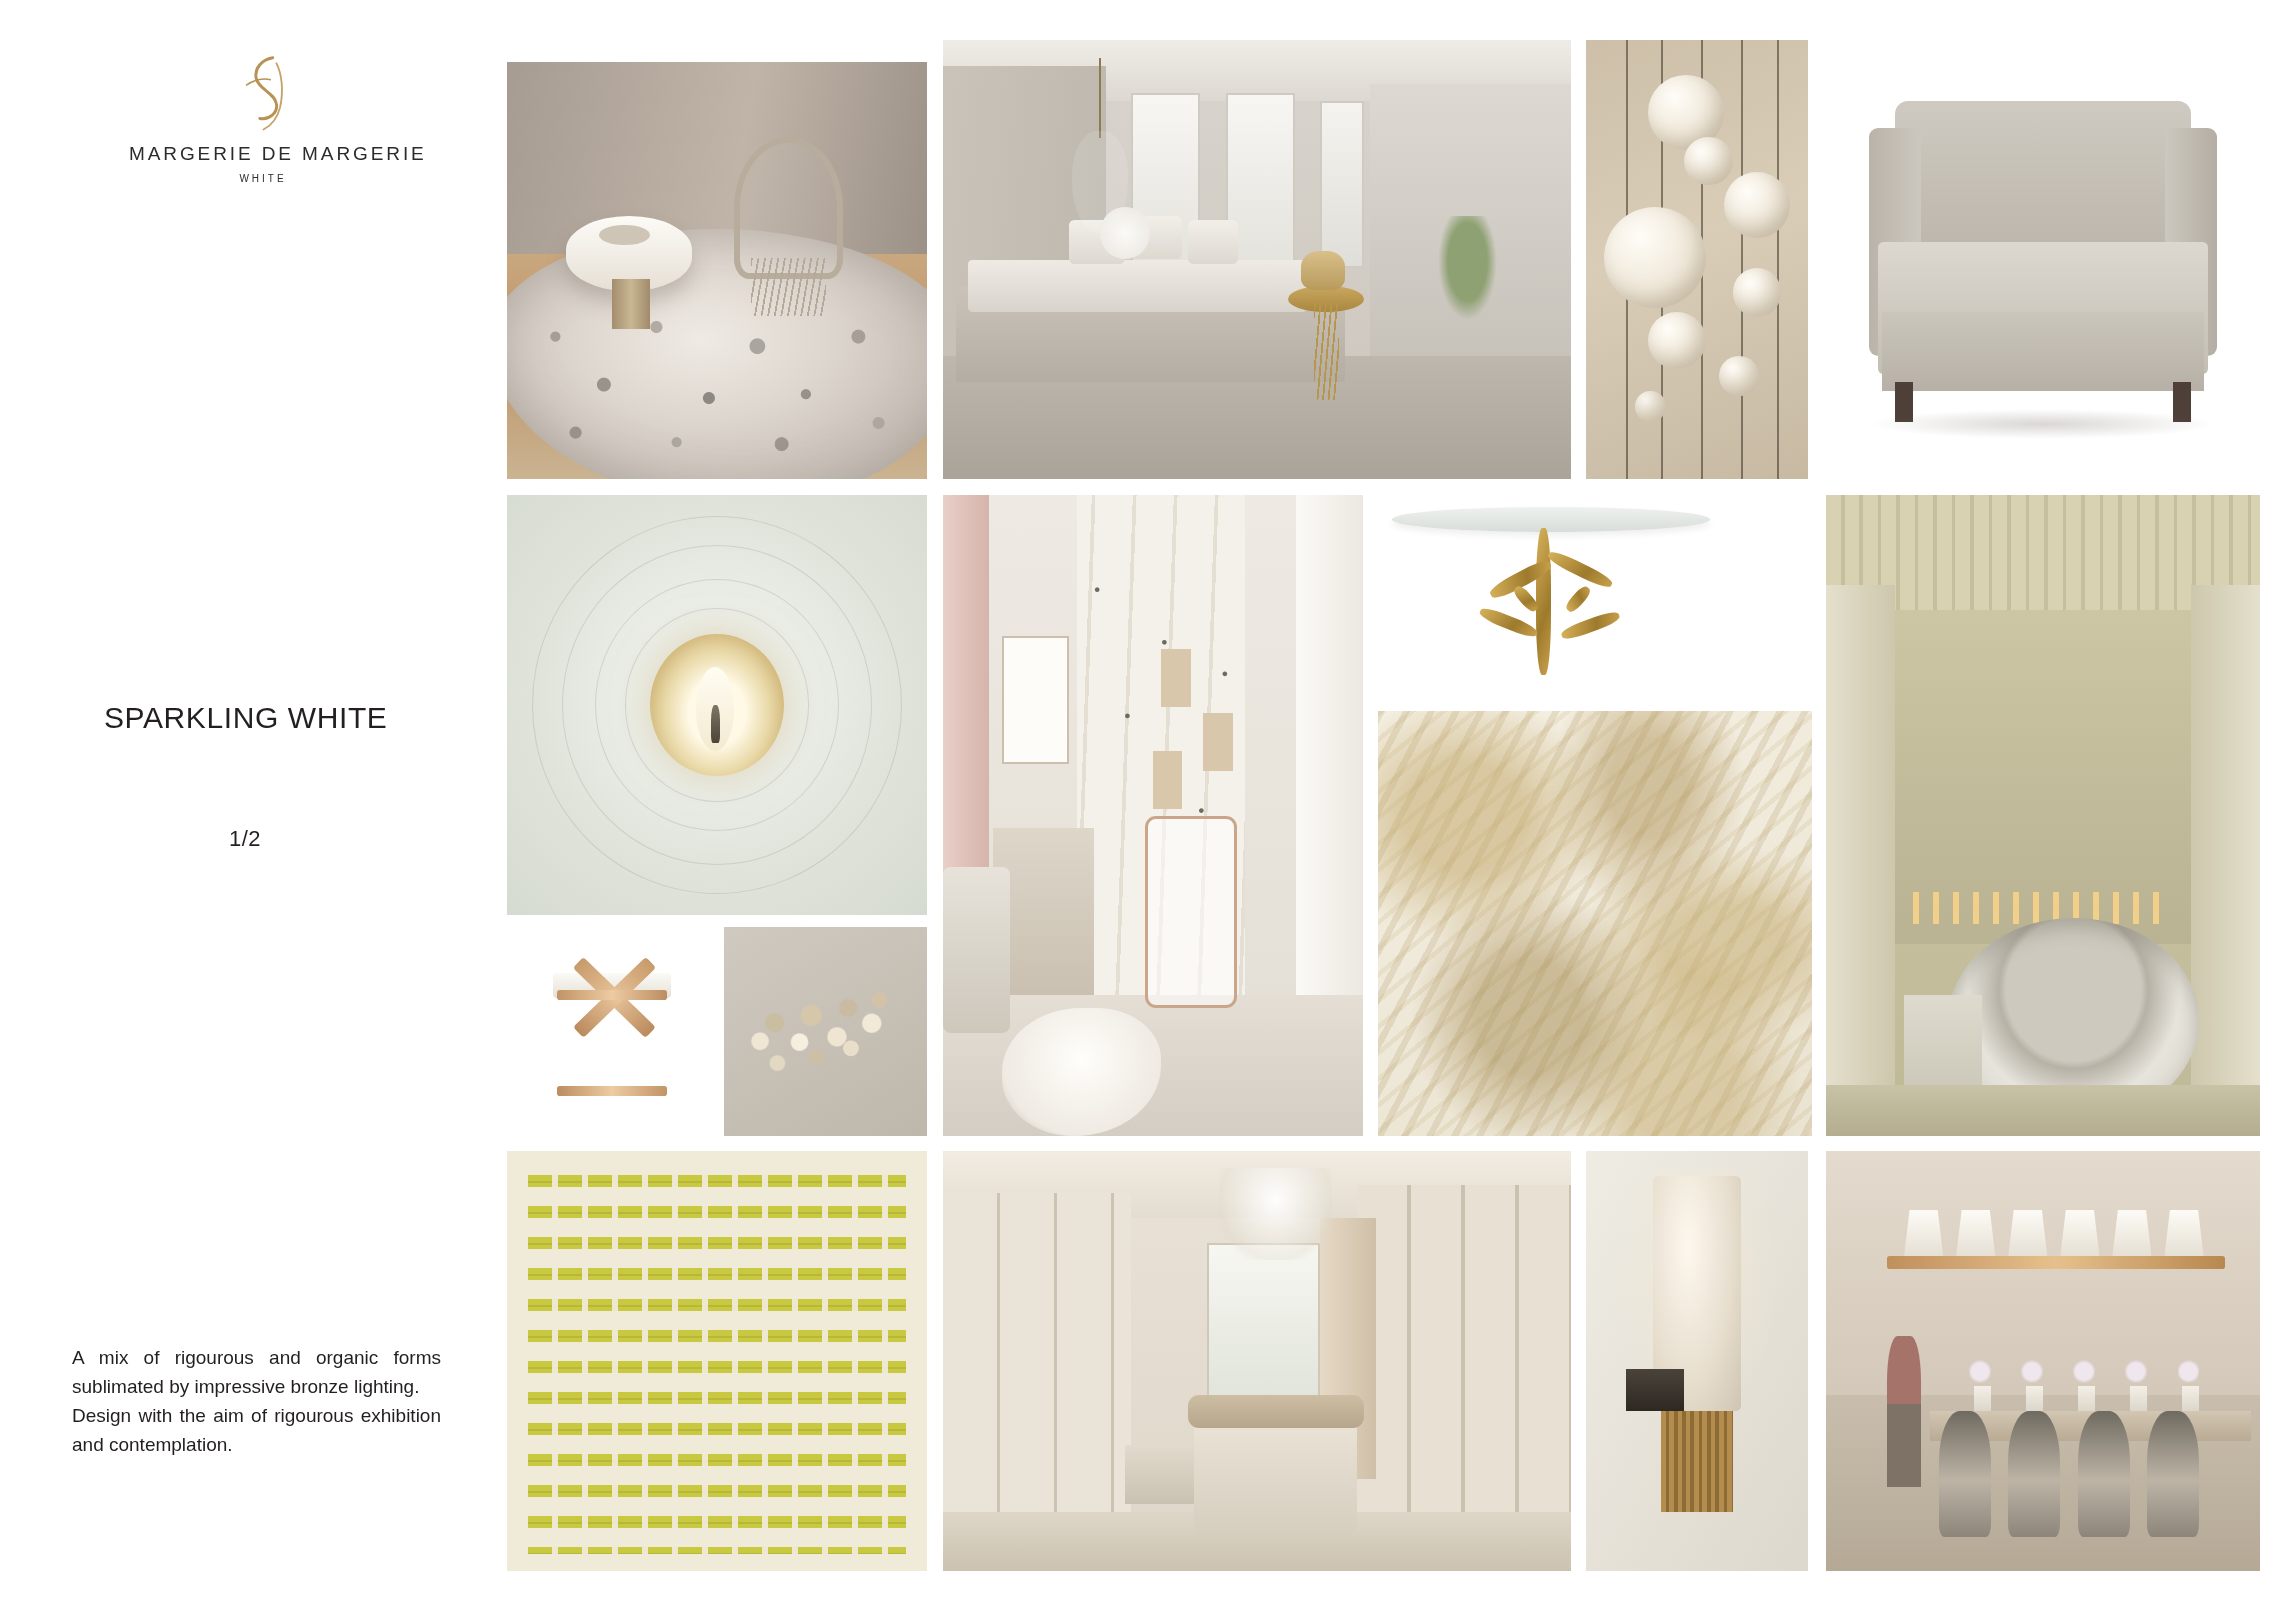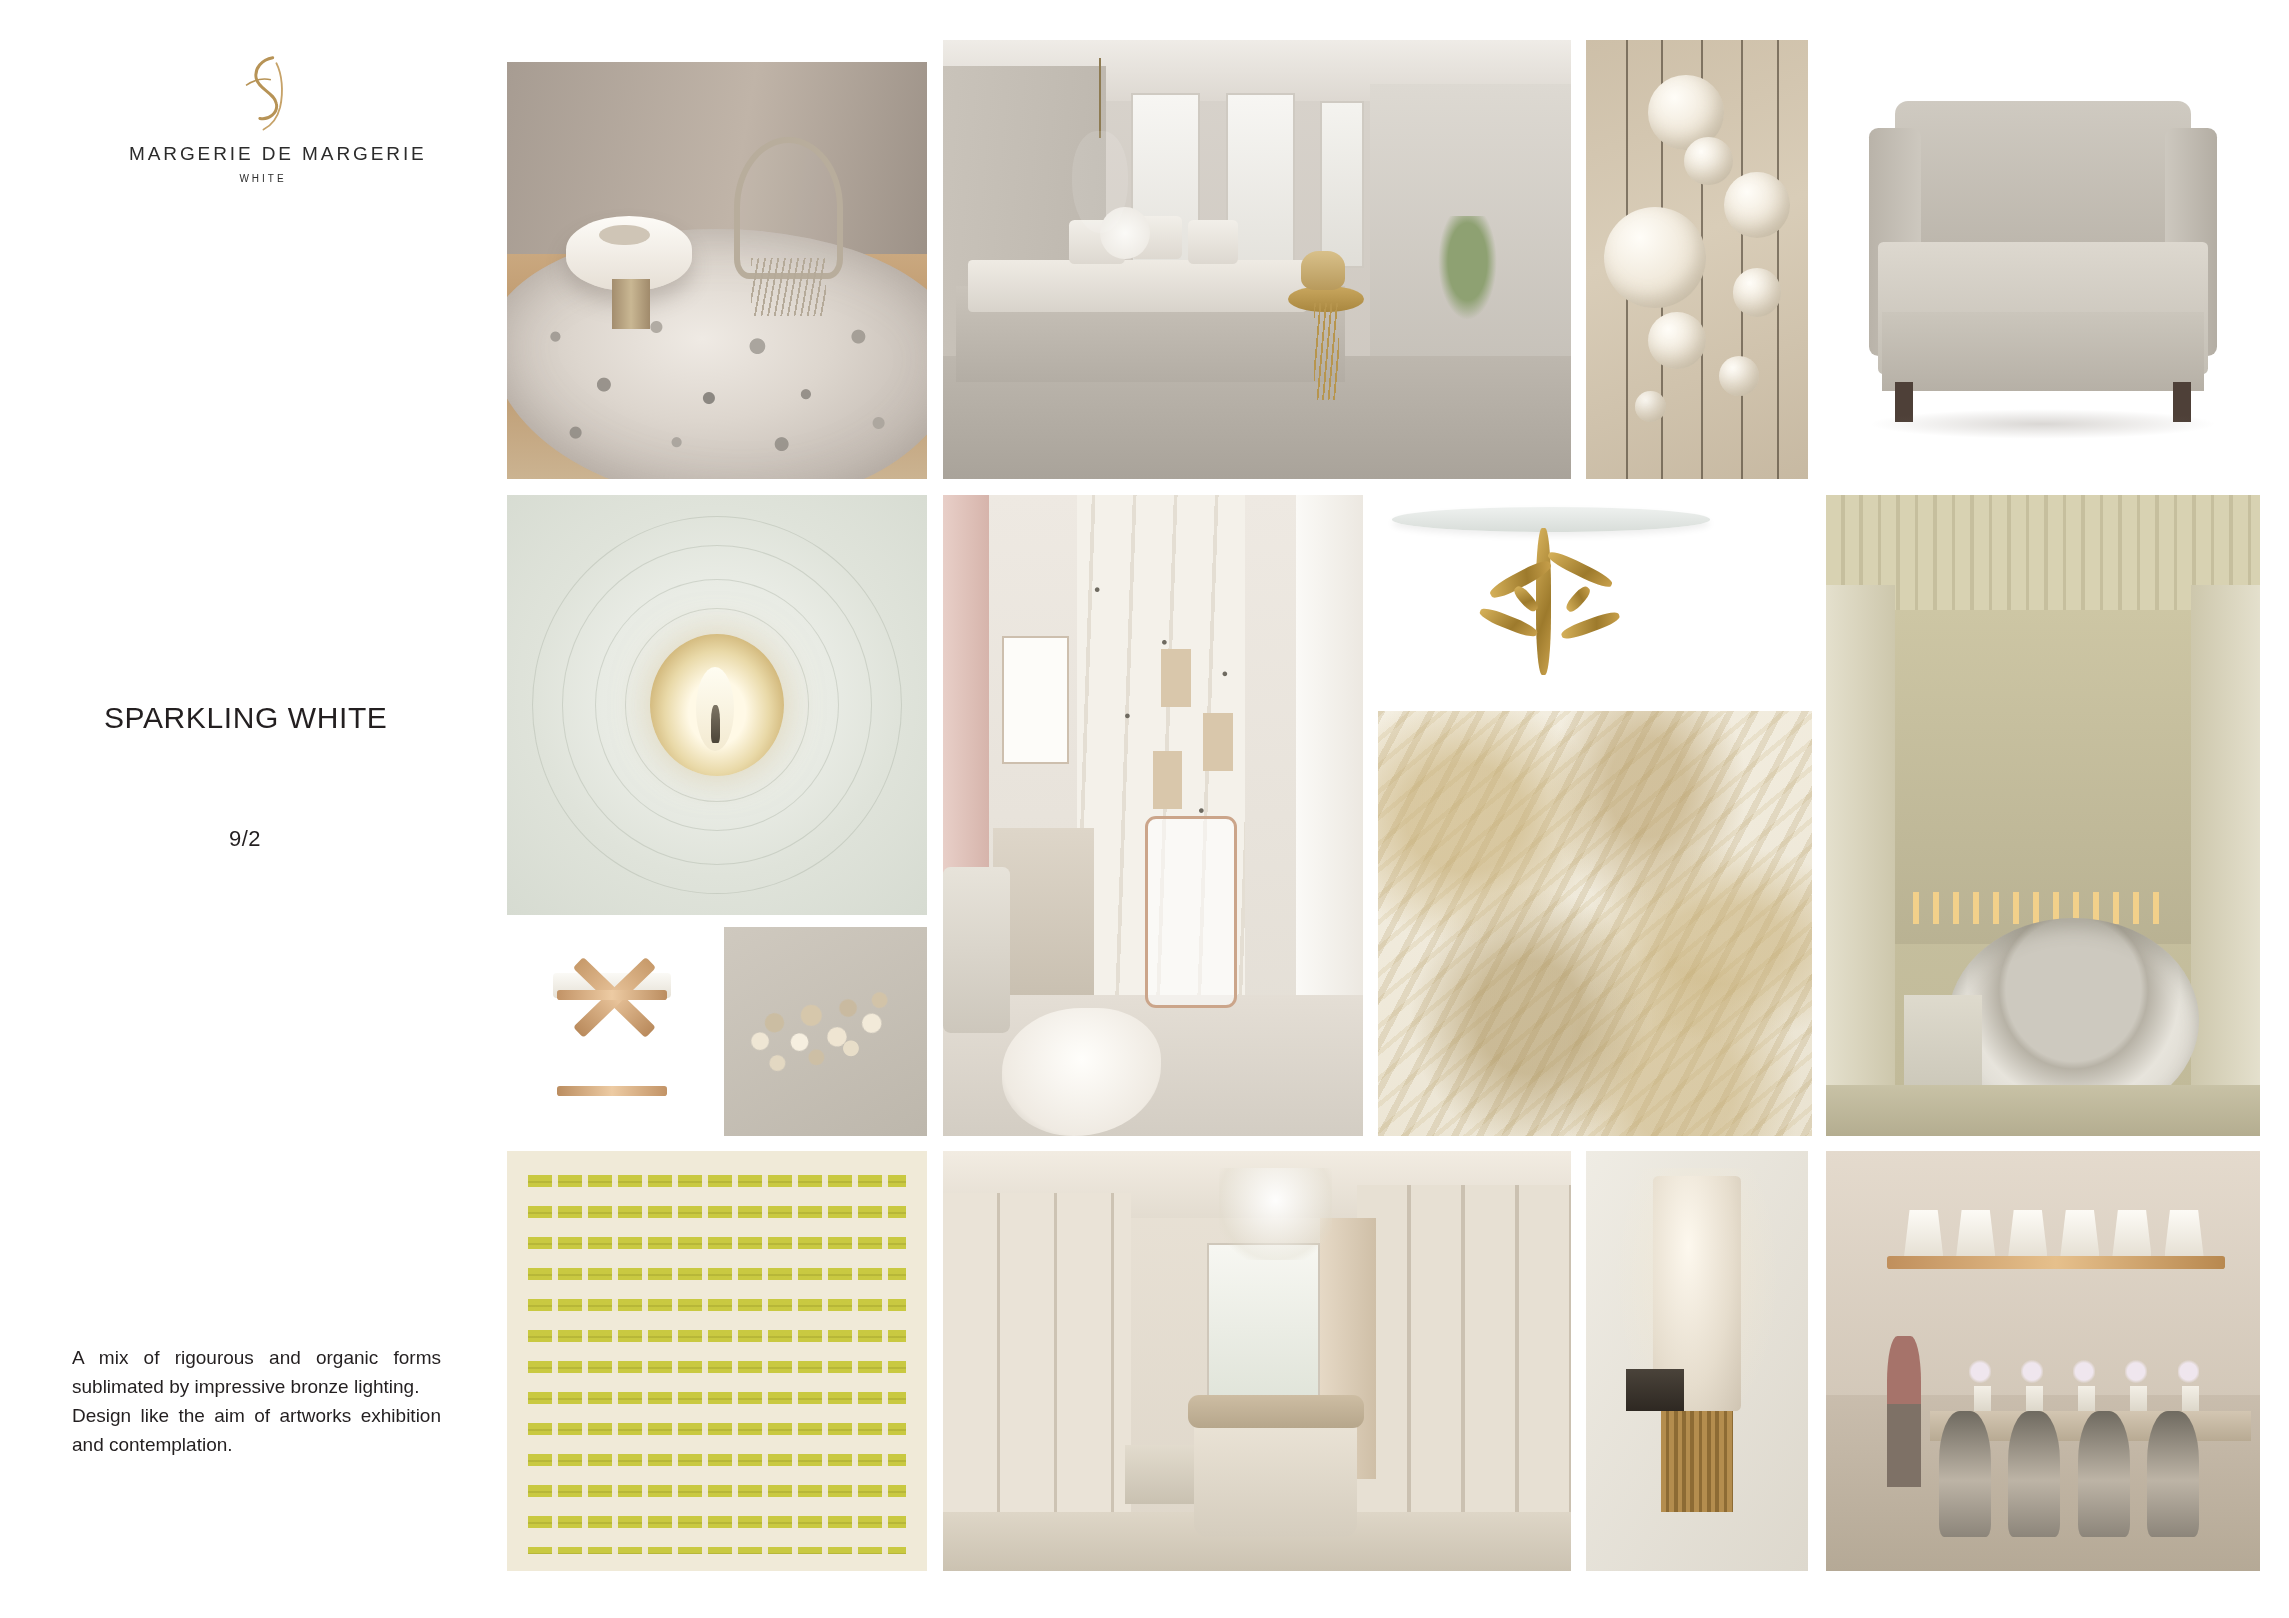--- a/index.html
+++ b/index.html
@@ -378,25 +378,25 @@
         <path d="M70 4 C58 6 50 16 52 26 C54 38 72 42 74 54 C76 64 66 72 56 70" fill="none" stroke="#b79356" stroke-width="3.2" stroke-linecap="round"></path>
         <path d="M74 10 C80 22 82 40 78 58 C75 70 68 78 60 82" fill="none" stroke="#c6a268" stroke-width="2" stroke-linecap="round"></path>
         <path d="M41 34 C50 28 60 26 68 28" fill="none" stroke="#b79356" stroke-width="1.6"></path>
       </svg>
     </div>
     <div class="brand-name">MARGERIE DE MARGERIE</div>
     <div class="brand-sub">WHITE</div>
   </div>
 
   <div class="section-title">SPARKLING WHITE</div>
-  <div class="page-num">9/2</div>
+  <div class="page-num">1/2</div>
 
   <div class="blurb">
     <p>A mix of rigourous and organic forms sublimated by impressive bronze lighting.</p>
-    <p>Design like the aim of artworks exhibition and contemplation.</p>
+    <p>Design with the aim of rigourous exhibition and contemplation.</p>
   </div>
 </div>
 
 <div class="tile" id="t1" style="left:507px;top:62px;width:420px;height:417px;">
   <div class="bg fill"></div>
     <div class="wall"></div>
     <div class="floor"></div>
   <div class="rug"></div>
     <div class="rugspec"></div>
   <div class="chair"></div>

